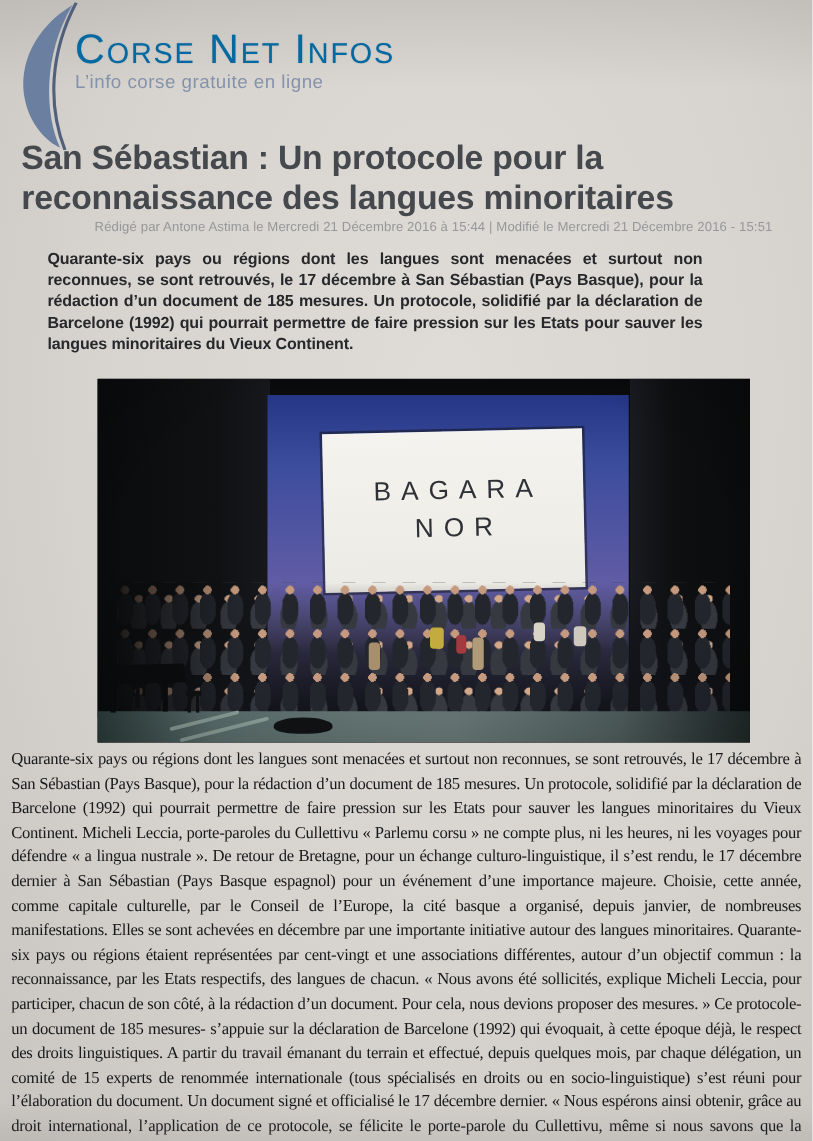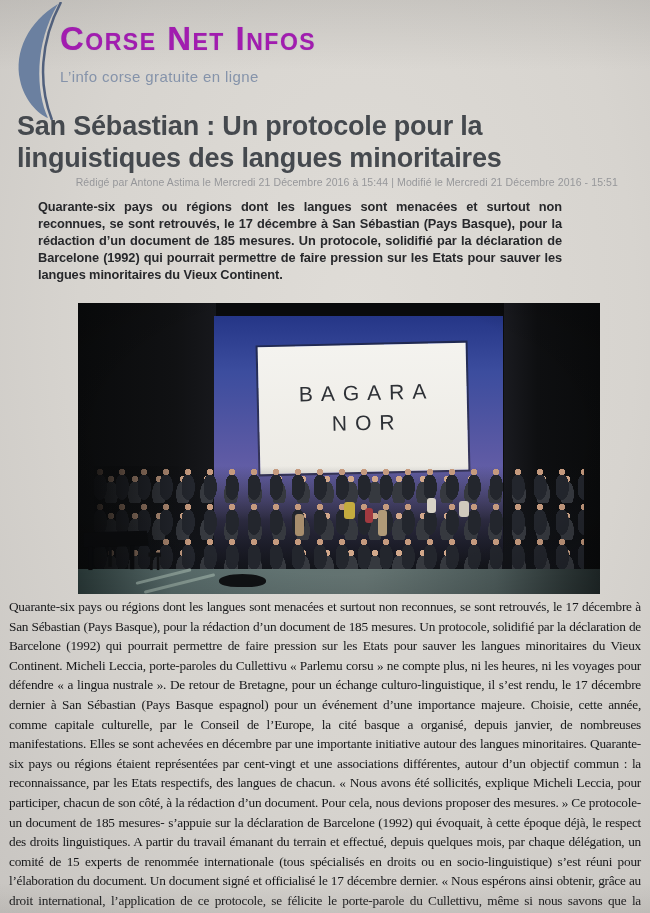--- a/index.html
+++ b/index.html
@@ -9,26 +9,26 @@
       radial-gradient(ellipse at 55% 35%, #dfdcd7 0%, #d7d4cf 55%, #c8c5c1 100%);
     font-family:"Liberation Sans", sans-serif;
   }
   .page{position:absolute;inset:0;}
 
   
   .site-header{position:absolute;left:0;top:0;width:650px;height:108px;}
   .logo-mark{position:absolute;left:12px;top:2px;width:52px;height:118px;}
   .logo-words{position:absolute;left:60px;top:22px;}
   .site-name{
-    font-variant:small-caps;font-weight:700;font-size:33px;line-height:34px;
-    letter-spacing:1.5px;color:#a21caf;
+    font-variant:small-caps;font-weight:400;font-size:33px;line-height:34px;
+    letter-spacing:1.5px;color:#0369a1;
     text-shadow:0 0 1px rgba(93,112,149,.45);
   }
   .site-tagline{
-    font-size:15px;color:#8593aa;margin-top:12px;letter-spacing:.4px;
+    font-size:15px;color:#8593aa;margin-top:1px;letter-spacing:.4px;
   }
 
   
   .article-title{
     position:absolute;left:17px;top:110px;width:575px;margin:0;
     font-size:27px;line-height:32px;font-weight:700;color:#45494e;
     letter-spacing:-.2px;
   }
   .article-byline{
     position:absolute;left:18px;top:176px;width:600px;
@@ -139,21 +139,21 @@
     <svg class="logo-mark" viewBox="0 0 52 118" xmlns="http://www.w3.org/2000/svg">
       <path d="M46 2 C 16 20, 2 50, 8 78 C 12 98, 26 112, 36 116 C 24 90, 22 42, 46 2 Z" fill="#6b80a0"></path>
       <path d="M49 0 C 28 40, 26 82, 40 118" stroke="#51607c" stroke-width="2.5" fill="none"></path>
     </svg>
     <div class="logo-words">
       <div class="site-name">Corse Net Infos</div>
       <div class="site-tagline">L’info corse gratuite en ligne</div>
     </div>
   </header>
 
-  <h1 class="article-title">San Sébastian : Un protocole pour la linguistiques des langues minoritaires</h1>
+  <h1 class="article-title">San Sébastian : Un protocole pour la reconnaissance des langues minoritaires</h1>
 
   <div class="article-byline">Rédigé par Antone Astima le Mercredi 21 Décembre 2016 à 15:44 | Modifié le Mercredi 21 Décembre 2016 - 15:51</div>
 
   <p class="article-lead">Quarante-six pays ou régions dont les langues sont menacées et surtout non reconnues, se sont retrouvés, le 17 décembre à San Sébastian (Pays Basque), pour la rédaction d’un document de 185 mesures. Un protocole, solidifié par la déclaration de Barcelone (1992) qui pourrait permettre de faire pression sur les Etats pour sauver les langues minoritaires du Vieux Continent.</p>
 
   <figure class="photo">
     <div class="curtain-left"></div>
     <div class="backdrop"></div>
     <div class="curtain-right"></div>
 

